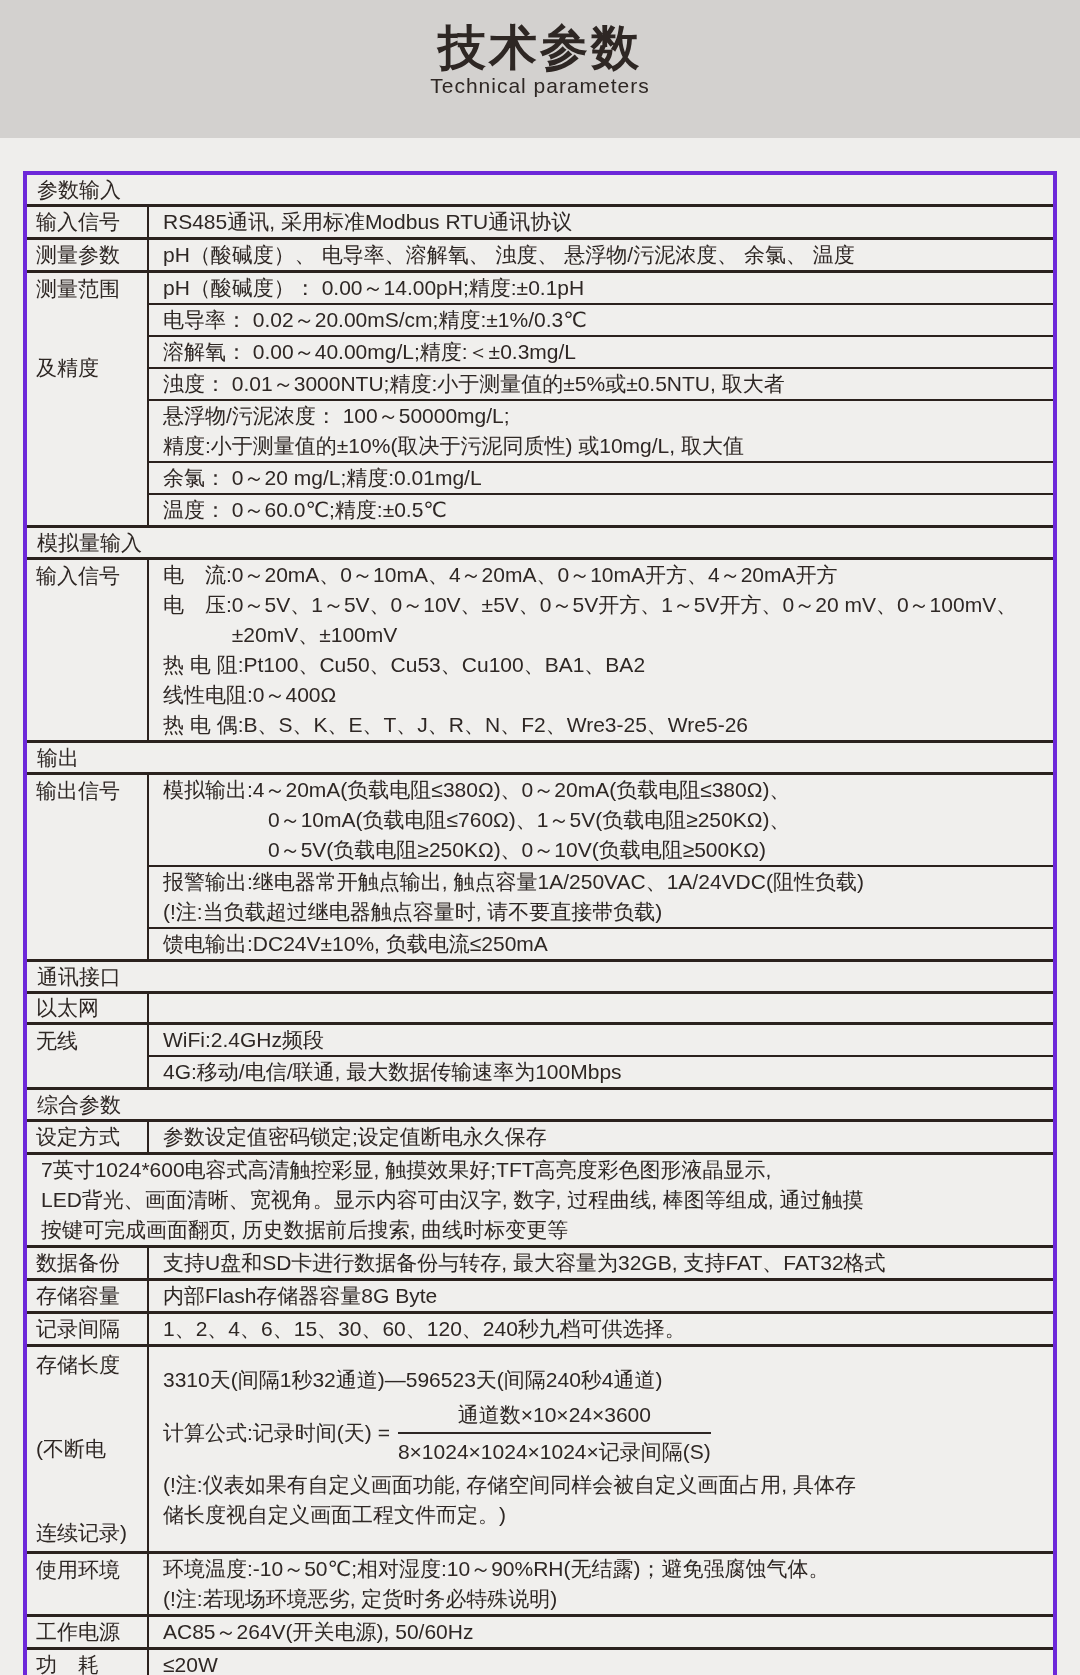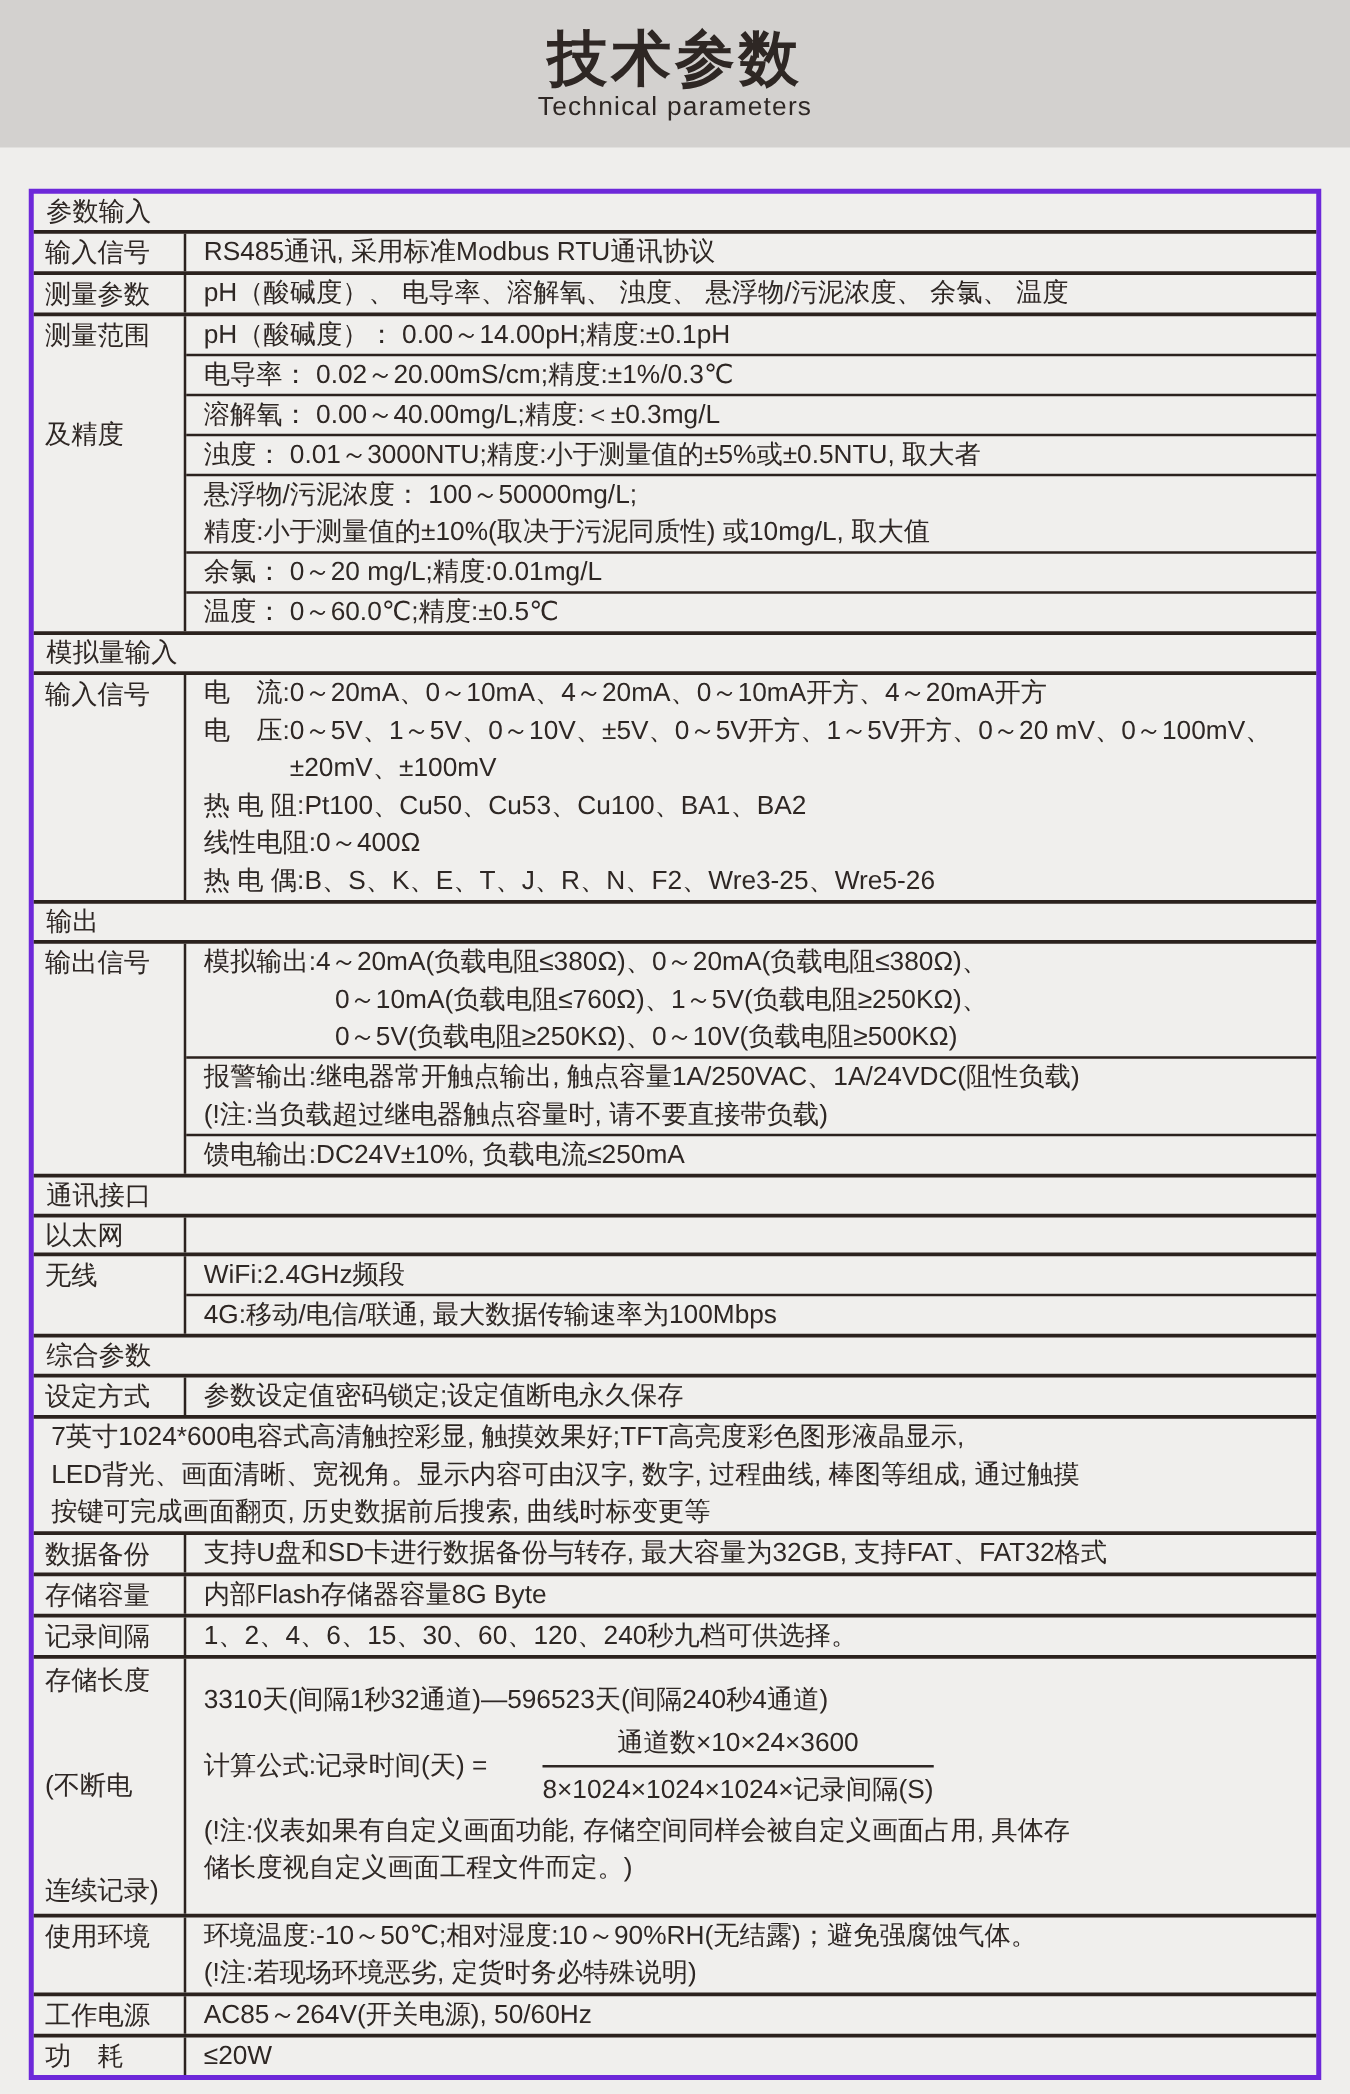--- a/index.html
+++ b/index.html
@@ -5,21 +5,21 @@
   * { box-sizing: border-box; }
   html,body { margin:0; padding:0; }
   body {
     width:1080px; height:1675px;
     background:#efeeec;
     color:#2e2724;
     font-family:"Liberation Sans","DejaVu Sans",sans-serif;
     overflow:hidden;
   }
   .band {
-    height:118px; background:#d3d1cf; text-align:center; overflow:hidden;
+    height:138px; background:#d3d1cf; text-align:center; overflow:hidden;
   }
   .title {
     font-size:48px; font-weight:700; letter-spacing:3px;
     padding-top:22px; line-height:52px;
   }
   .subtitle {
     font-size:21px; line-height:24px; letter-spacing:1px;
   }
   .spec-table {
     width:1034px; margin:33px 0 0 23px;
@@ -38,21 +38,21 @@
   .lbl-line { line-height:31px; }
   .label.spread .lbl-line { line-height:36px; }
   .values { flex:1; display:flex; flex-direction:column; min-width:0; }
   .vcell {
     padding-left:14px; flex:1;
     display:flex; flex-direction:column; justify-content:center;
   }
   .vcell + .vcell { border-top:2px solid #2b221e; }
   .line { font-size:21px; line-height:30px; white-space:nowrap; }
   .storage-cell { padding:0 0 4px 14px; }
-  .formula { display:flex; align-items:center; margin:3px 0 2px 0;gap:36px; }
+  .formula { display:flex; align-items:center; margin:3px 0 2px 0; }
   .f-prefix { font-size:21px; line-height:34px; }
   .frac { text-align:center; margin-left:8px; font-size:21px; }
   .frac .num { display:block; line-height:33px; padding:0 14px 1px 14px; border-bottom:2px solid #2e2724; }
   .frac .den { display:block; line-height:33px; padding-top:1px; }
 </style>
 </head>
 <body>
 
 <div class="band">
   <div class="title">技术参数</div>

